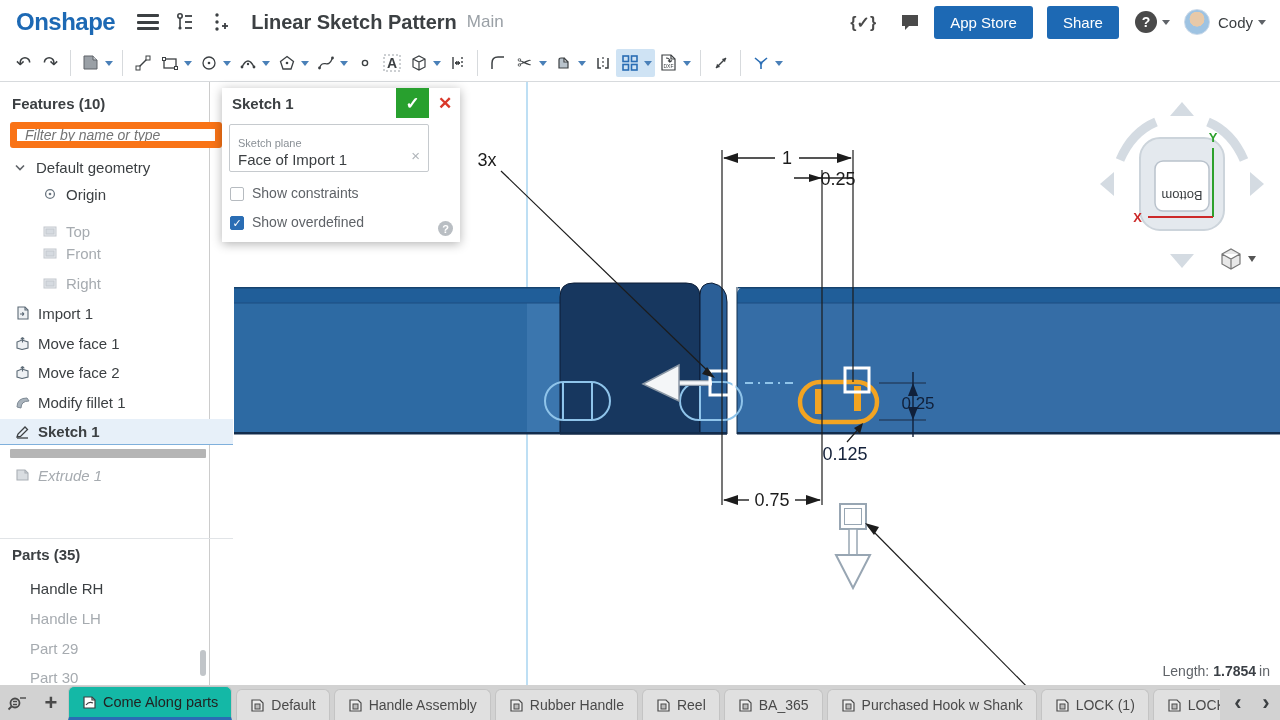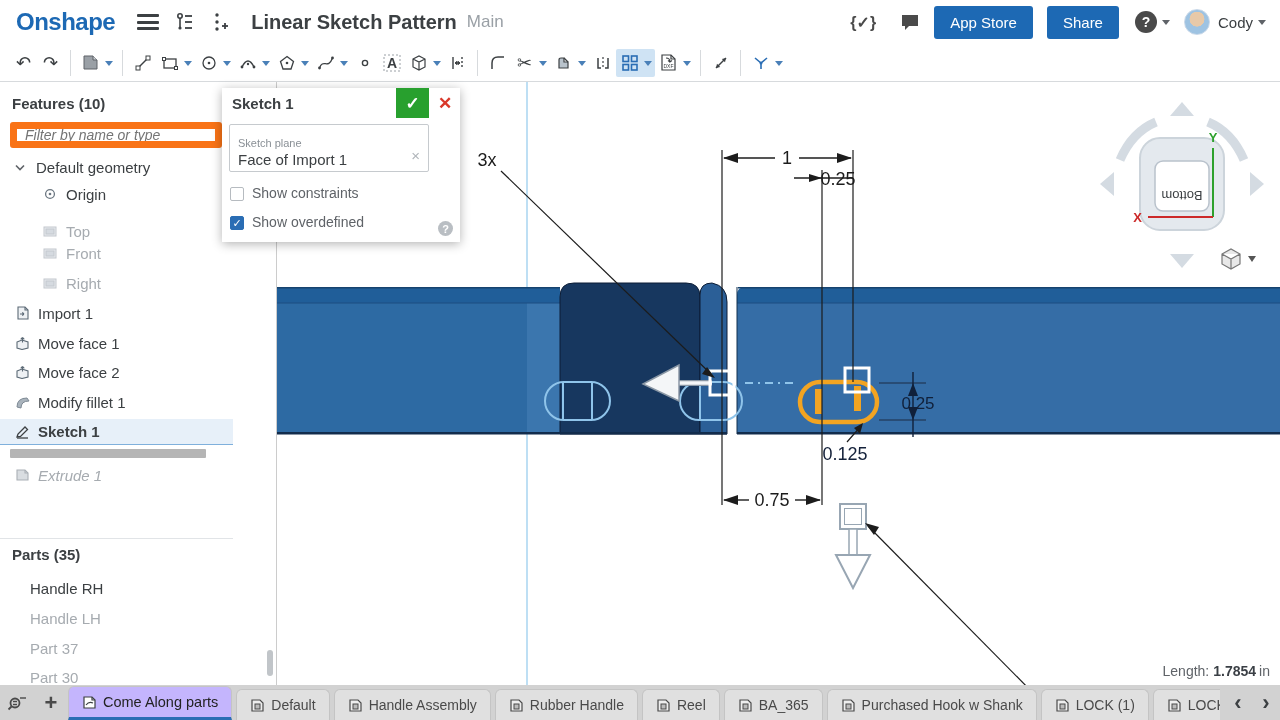--- a/index.html
+++ b/index.html
@@ -23,21 +23,21 @@
 
   
   #toolbar { position:absolute; left:0; top:44px; width:1280px; height:38px; background:#fff; border-bottom:1px solid #d7dadd; display:flex; align-items:center; padding-left:10px; z-index:55; }
   .tbtn { width:27px; height:28px; display:flex; align-items:center; justify-content:center; cursor:pointer; color:#3c4043; font-size:18px; }
   .tcaret { width:0; height:0; border:4px solid transparent; border-top:5px solid #4a80b8; margin:6px 3px 0 1px; cursor:pointer; }
   .tsep { width:1px; height:26px; background:#d7dadd; margin:0 6px; }
   .tool-active { display:flex; align-items:center; background:#cfe3f4; border-radius:2px; }
   .tbtn svg { display:block; }
 
   
-  #leftpanel { position:absolute; left:0; top:82px; width:277px; height:603px; background:#fff; border-right:1px solid #ccc; z-index:20; }
+  #leftpanel { position:absolute; left:0; top:82px; width:210px; height:603px; background:#fff; border-right:1px solid #ccc; z-index:20; }
   .panel-h { position:absolute; left:12px; font-size:15px; font-weight:bold; color:#3c4043; }
   #filter-input { position:absolute; left:10px; top:40px; width:212px; height:26px; border:7px solid #f97316; border-radius:3px; font-style:italic; font-size:14px; color:#9aa0a6; padding:0 8px; font-family:"Liberation Sans",sans-serif; }
   .frow { position:absolute; left:0; width:233px; height:26px; display:flex; align-items:center; font-size:15px; color:#3c4043; cursor:pointer; }
   .frow .ficon { display:flex; width:16px; justify-content:center; margin-right:8px; }
   .frow.dim { color:#a6abb0; }
   .frow.selected { background:#e7f0f9; border-bottom:1px solid #7fb0dc; font-weight:bold; }
   .frow.italic { font-style:italic; }
   #rollback-bar { position:absolute; left:10px; top:367px; width:196px; height:9px; background:#b5b5b5; border-radius:1px; cursor:ns-resize; }
   #parts-sep { position:absolute; left:0; top:456px; width:233px; height:1px; background:#e1e4e7; }
   #parts-scroll { position:absolute; right:3px; top:568px; width:6px; height:26px; background:#c1c5c9; border-radius:3px; cursor:pointer; }
@@ -59,21 +59,21 @@
   #dlg-help { position:absolute; right:7px; bottom:6px; width:15px; height:15px; border-radius:50%; background:#b9bec3; color:#fff; font-size:11px; font-weight:bold; display:flex; align-items:center; justify-content:center; cursor:pointer; }
 
   
   #canvas { position:absolute; left:234px; top:82px; width:1046px; height:603px; background:#fff; z-index:1; }
 
   
   #tabbar { position:absolute; left:0; top:685px; width:1280px; height:35px; background:#d2d2d2; display:flex; align-items:flex-end; z-index:60; }
   .barbtn { width:34px; height:35px; display:flex; align-items:center; justify-content:center; color:#4a4a4a; cursor:pointer; }
   #tabs-strip { display:flex; align-items:flex-end; height:35px; overflow:hidden; width:1152px; }
   .tab { height:31px; display:flex; align-items:center; gap:6px; padding:0 13px; background:#e0e0e0; border:1px solid #c4c4c4; border-bottom:none; border-radius:6px 6px 0 0; margin-right:4px; font-size:14px; color:#4a4a4a; white-space:nowrap; cursor:pointer; flex:0 0 auto; }
-  .tab.active { background:#c4b5fd; height:34px; color:#222; border-bottom:3px solid #2a6db4; border-radius:6px 6px 0 0; font-size:14.5px; }
+  .tab.active { background:#14b8a6; height:34px; color:#222; border-bottom:3px solid #2a6db4; border-radius:6px 6px 0 0; font-size:14.5px; }
   .tab svg { flex:0 0 auto; }
   .tab-scroll { position:absolute; right:0; top:0; width:56px; height:35px; background:#d2d2d2; display:flex; align-items:center; justify-content:space-around; }
   .tab-scroll span { font-size:22px; font-weight:bold; color:#3c4043; cursor:pointer; line-height:30px; }
 </style>
 </head>
 <body>
 
 <div id="topbar">
   <span class="logo">Onshape</span>
   <div class="hamburger">
@@ -501,21 +501,21 @@
 
   <div id="parts-sep"></div>
   <div class="panel-h" style="top:464px">Parts (35)</div>
   <div class="frow dim" style="top:523px; padding-left:30px">
       <span>Handle LH</span>
     </div>
   <div class="frow" style="top:493px; padding-left:30px">
       <span>Handle RH</span>
     </div>
   <div class="frow dim" style="top:553px; padding-left:30px">
-      <span>Part 37</span>
+      <span>Part 29</span>
     </div>
   <div class="frow dim" style="top:582px; padding-left:30px">
       <span>Part 30</span>
     </div>
   <div id="parts-scroll"></div>
 </div>
 
 <div id="dialog">
   <div id="dialog-header">
     <span id="dialog-title">Sketch 1</span>

